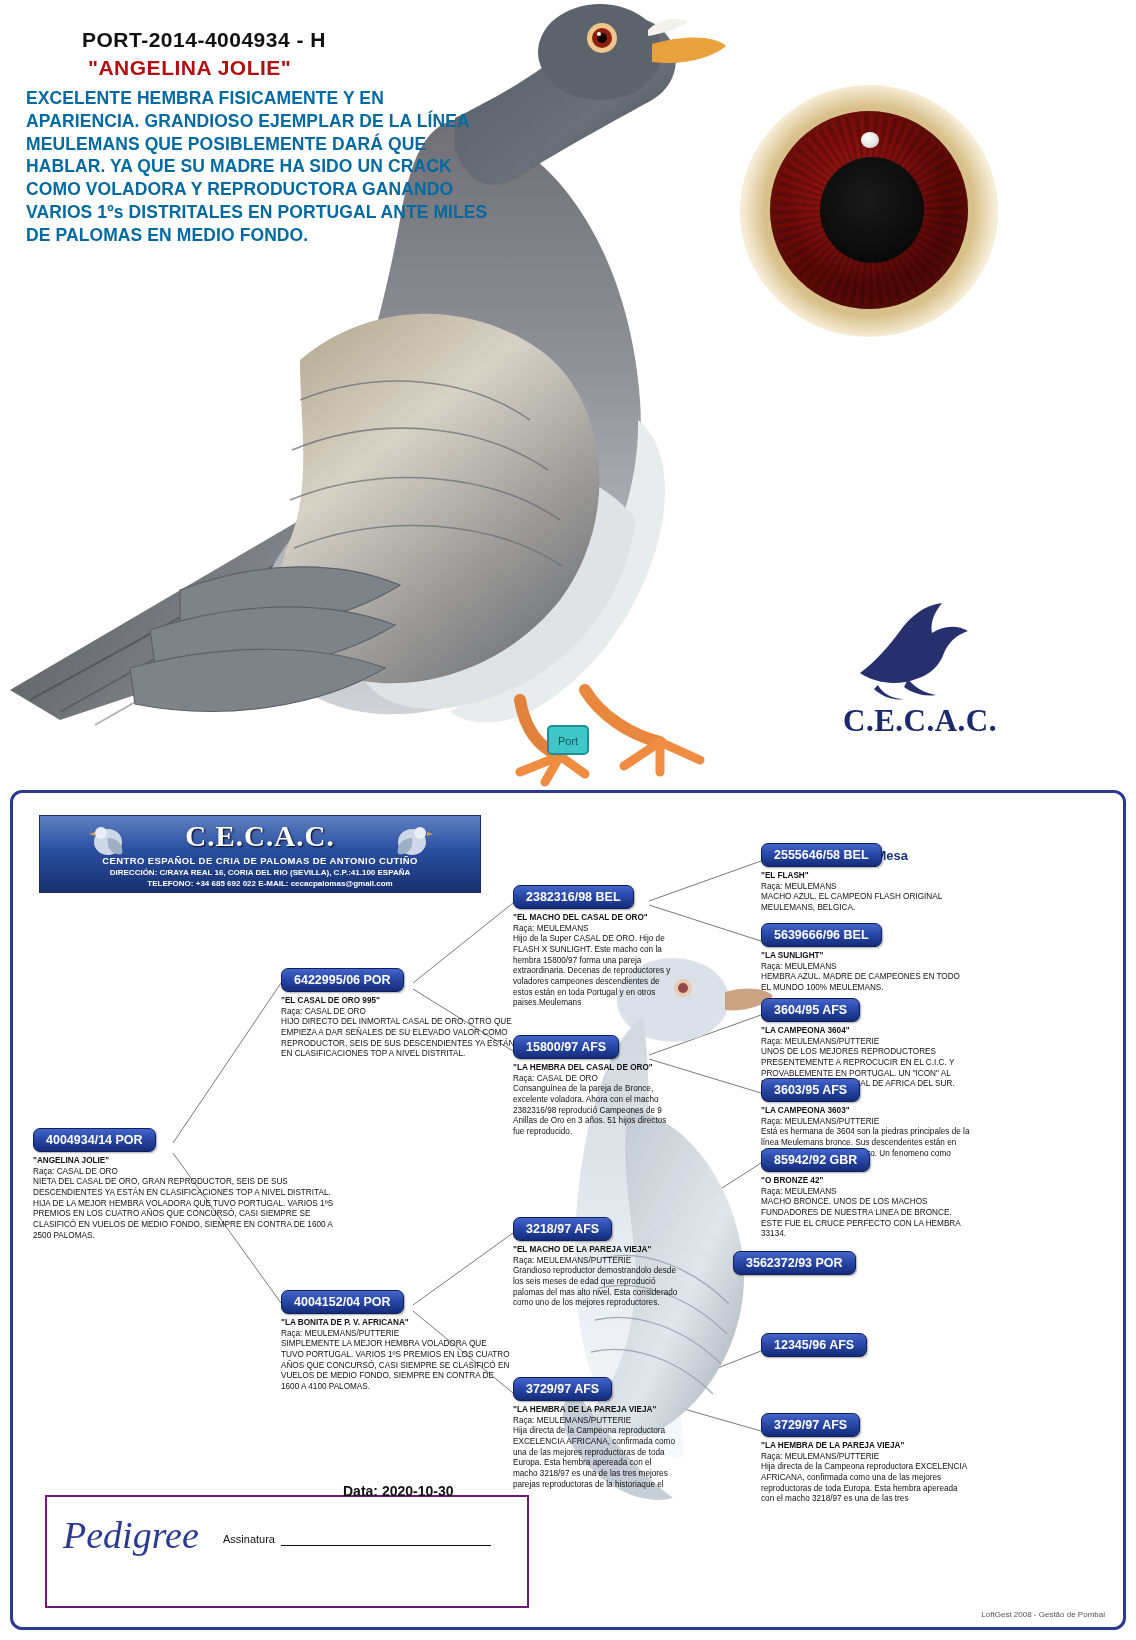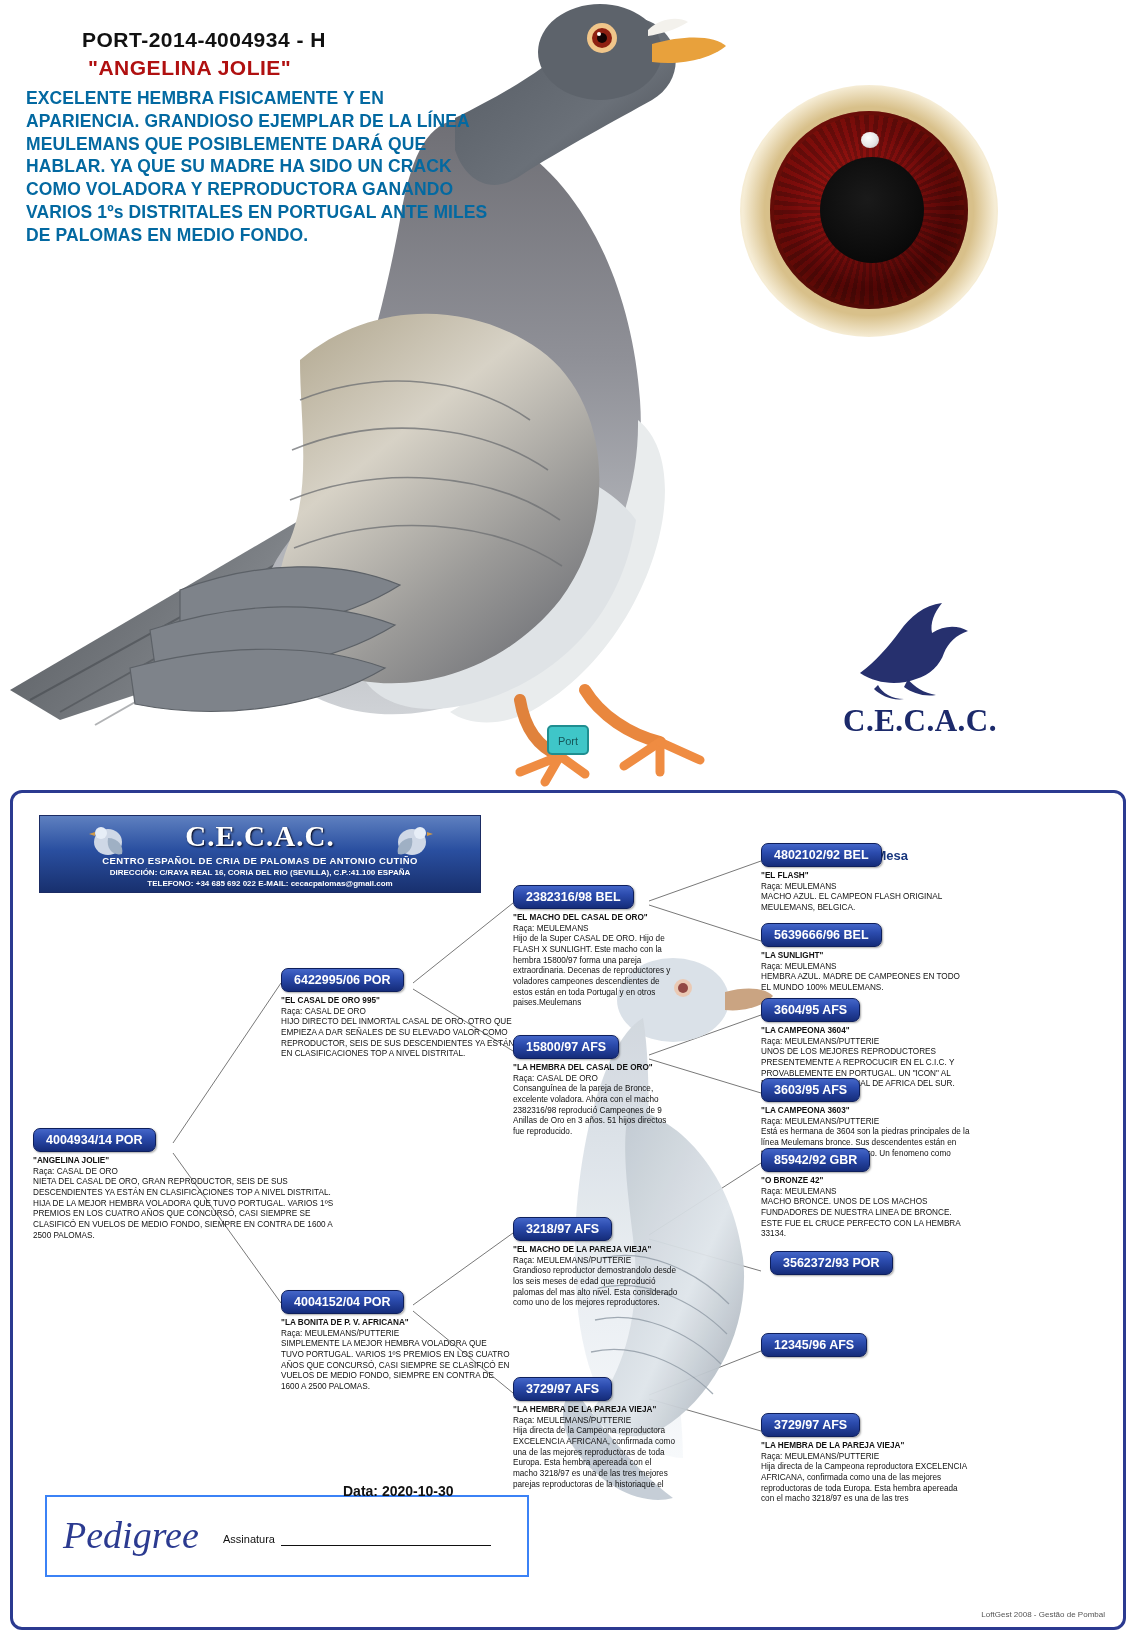--- a/index.html
+++ b/index.html
@@ -119,22 +119,22 @@
   .node .txt {
     margin-top:4px; font-size:8.2px; color:#111; line-height:1.30; width:100%;
   }
   .node .txt .ttl { font-weight:bold; }
 
   
   #lines { position:absolute; left:0; top:0; width:1116px; height:840px; pointer-events:none; }
 
   
   #pedigree-box {
-    position:absolute; left:32px; top:702px; width:484px; height:82px;
-    border:2px solid #3b82f6;
+    position:absolute; left:32px; top:702px; width:484px; height:113px;
+    border:2px solid #701a75;
   }
   #pedigree-word {
     position:absolute; left:16px; top:16px;
     font-family:"Liberation Serif", serif; font-style:italic;
     font-size:38px; color:#2b3a90;
   }
   #data-label {
     position:absolute; left:330px; top:690px; font-size:14px; font-weight:bold; color:#111;
   }
   #assinatura {
@@ -362,21 +362,21 @@
       <div>Raça: CASAL DE ORO</div>
       <div>HIJO DIRECTO DEL INMORTAL CASAL DE ORO. OTRO QUE EMPIEZA A DAR SEÑALES DE SU ELEVADO VALOR COMO REPRODUCTOR, SEIS DE SUS DESCENDIENTES YA ESTÁN EN CLASIFICACIONES TOP A NIVEL DISTRITAL.</div>
     </div>
   </div>
 
   <div class="node" style="left:268px; top:497px; width:230px;">
     <div class="tag">4004152/04 POR</div>
     <div class="txt">
       <div class="ttl">"LA BONITA DE P. V. AFRICANA"</div>
       <div>Raça: MEULEMANS/PUTTERIE</div>
-      <div>SIMPLEMENTE LA MEJOR  HEMBRA VOLADORA QUE  TUVO PORTUGAL. VARIOS 1ºS PREMIOS EN LOS CUATRO AÑOS QUE CONCURSÓ, CASI SIEMPRE SE CLASIFICÓ EN VUELOS DE MEDIO FONDO, SIEMPRE EN CONTRA DE 1600 A 2500 PALOMAS.</div>
+      <div>SIMPLEMENTE LA MEJOR  HEMBRA VOLADORA QUE  TUVO PORTUGAL. VARIOS 1ºS PREMIOS EN LOS CUATRO AÑOS QUE CONCURSÓ, CASI SIEMPRE SE CLASIFICÓ EN VUELOS DE MEDIO FONDO, SIEMPRE EN CONTRA DE 1600 A 4100 PALOMAS.</div>
     </div>
   </div>
 
   <div class="node" style="left:500px; top:92px; width:165px;">
     <div class="tag">2382316/98 BEL</div>
     <div class="txt">
       <div class="ttl">"EL MACHO DEL CASAL DE ORO"</div>
       <div>Raça: MEULEMANS</div>
       <div>Hijo de la Super CASAL DE ORO. Hijo de FLASH X SUNLIGHT. Este macho con la hembra 15800/97 forma una pareja extraordinaria. Decenas de reproductores y voladores campeones descendientes de estos están en toda Portugal y en otros paises.Meulemans</div>
     </div>
@@ -403,21 +403,21 @@
   <div class="node" style="left:500px; top:584px; width:165px;">
     <div class="tag">3729/97 AFS</div>
     <div class="txt">
       <div class="ttl">"LA HEMBRA DE LA PAREJA VIEJA"</div>
       <div>Raça: MEULEMANS/PUTTERIE</div>
       <div>Hija directa de la Campeona reproductora EXCELENCIA AFRICANA, confirmada como una de las mejores reproductoras de toda Europa. Esta hembra apereada con el macho 3218/97 es una de las tres mejores parejas reproductoras de la historiaque el</div>
     </div>
   </div>
 
   <div class="node" style="left:748px; top:50px; width:210px;">
-    <div class="tag">4802102/92 BEL</div>
+    <div class="tag">2555646/58 BEL</div>
     <div class="txt">
       <div class="ttl">"EL FLASH"</div>
       <div>Raça: MEULEMANS</div>
       <div>MACHO AZUL. EL CAMPEON FLASH ORIGINAL MEULEMANS, BELGICA.</div>
     </div>
   </div>
 
   <div class="node" style="left:748px; top:130px; width:210px;">
     <div class="tag">5639666/96 BEL</div>
     <div class="txt">
@@ -447,21 +447,21 @@
 
   <div class="node" style="left:748px; top:355px; width:210px;">
     <div class="tag">85942/92 GBR</div>
     <div class="txt">
       <div class="ttl">"O BRONZE 42"</div>
       <div>Raça: MEULEMANS</div>
       <div>MACHO BRONCE. UNOS DE LOS MACHOS FUNDADORES DE NUESTRA LINEA DE BRONCE. ESTE FUE EL CRUCE PERFECTO CON LA HEMBRA 33134.</div>
     </div>
   </div>
 
-  <div class="node" style="left:757px; top:458px; width:210px;">
+  <div class="node" style="left:720px; top:458px; width:210px;">
     <div class="tag">3562372/93 POR</div>
     <div class="txt">
       <div class="ttl"></div>
       <div></div>
       <div></div>
     </div>
   </div>
 
   <div class="node" style="left:748px; top:540px; width:210px;">
     <div class="tag">12345/96 AFS</div>

